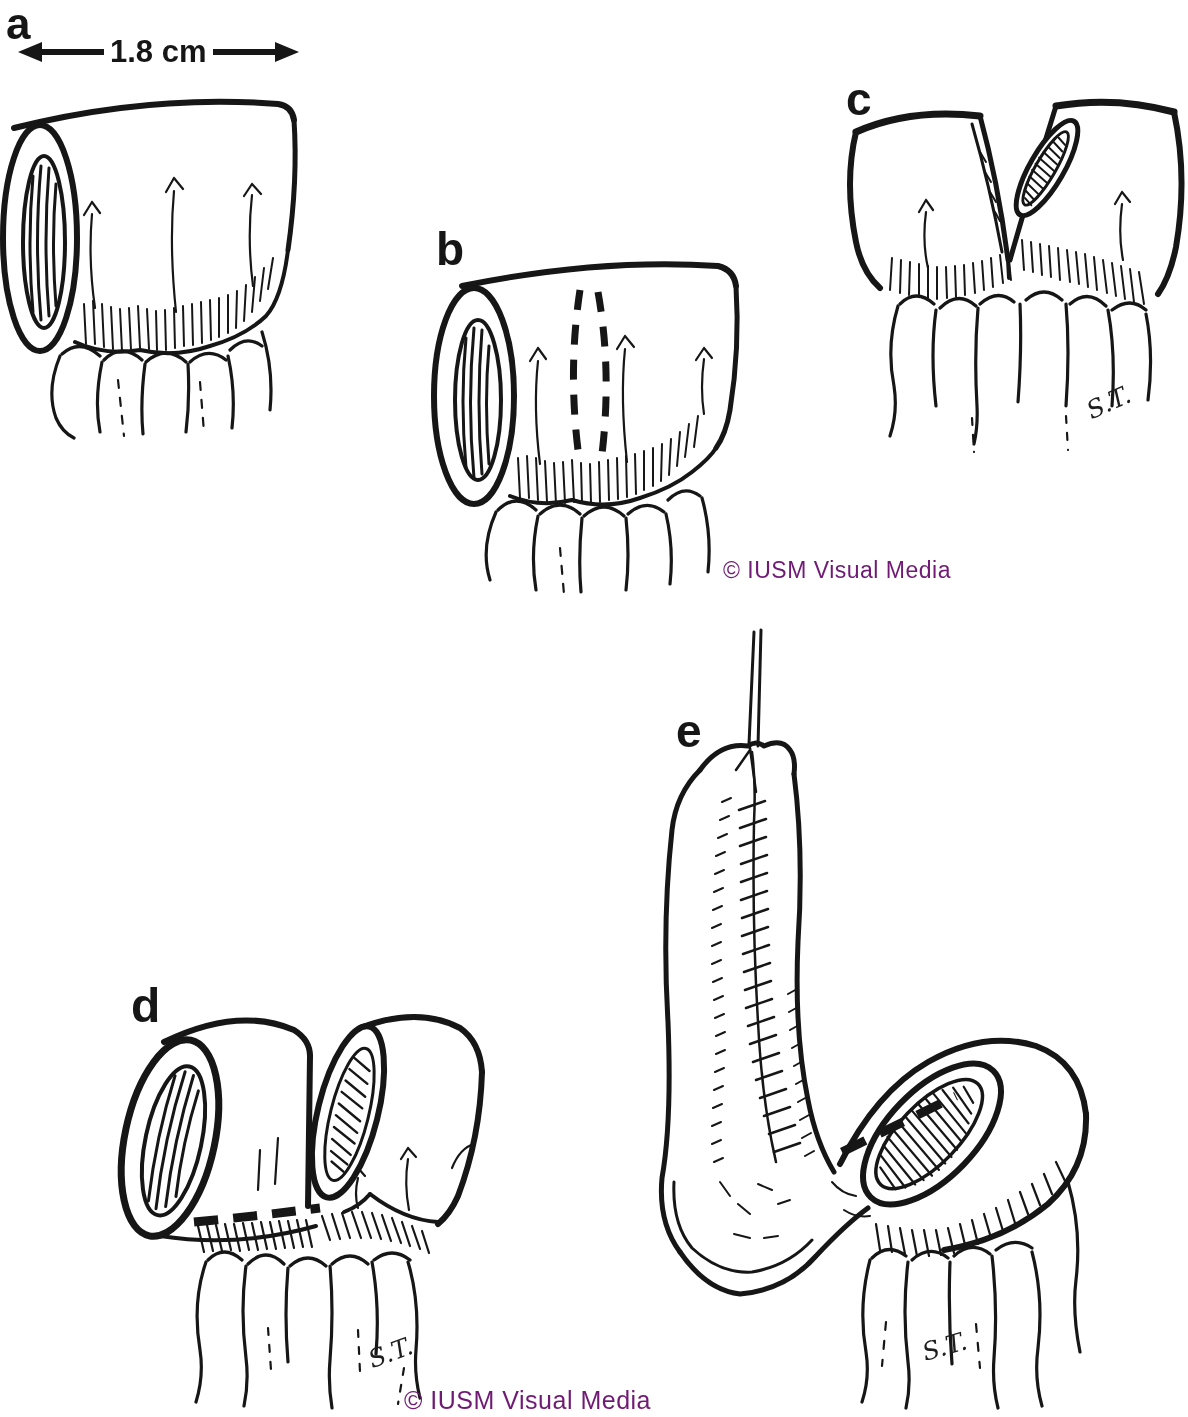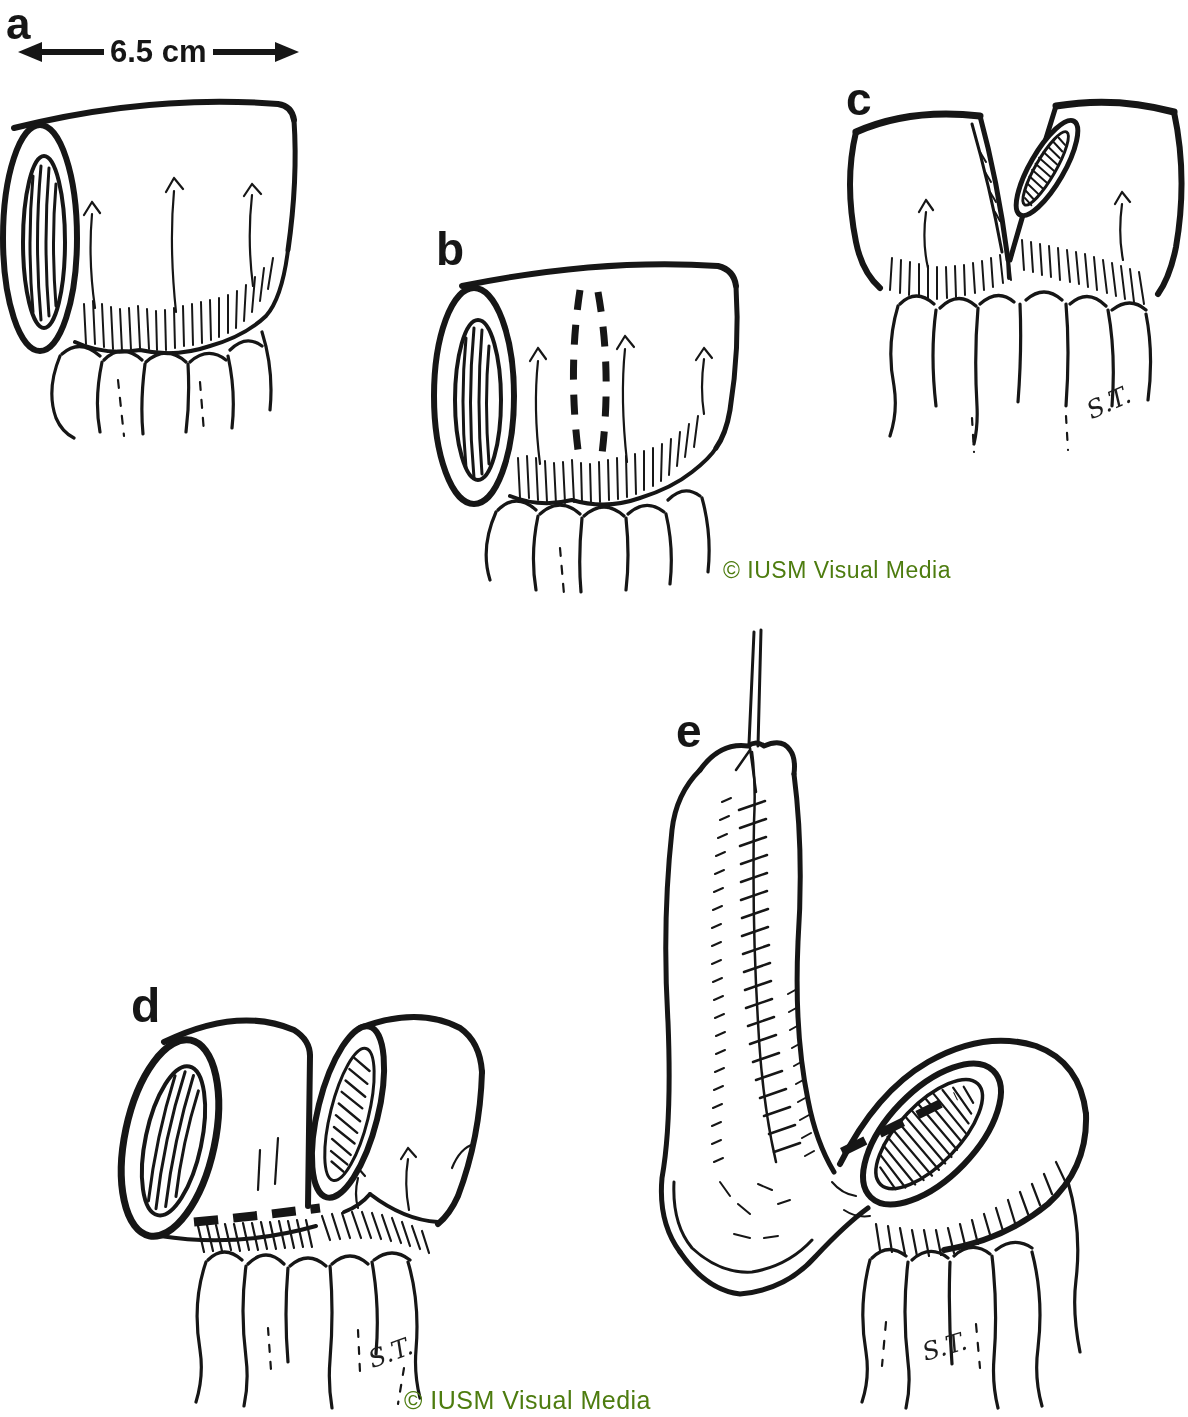--- a/index.html
+++ b/index.html
@@ -1,20 +1,20 @@
 <!DOCTYPE html>
 <html style="--ink: #161616; --bg: #ffffff;"><head>
 <meta charset="utf-8">
 <style>
   :root{ --ink:#161616; --bg:#ffffff; }
   html,body{margin:0;padding:0;background:var(--bg);}
   .page{position:relative;width:1188px;height:1417px;background:var(--bg);overflow:hidden;
         font-family:"Liberation Sans",sans-serif;}
   .panel-label{position:absolute;font-weight:bold;color:var(--ink);line-height:1;}
-  .credit{position:absolute;font-size:23px;color:#4d7c0f;letter-spacing:.5px;}
+  .credit{position:absolute;font-size:23px;color:#701a75;letter-spacing:.5px;}
   .signature{position:absolute;font-family:"DejaVu Serif",serif;font-style:italic;
              font-size:25px;color:#1d1d1d;}
   .measure{position:absolute;left:16px;top:34px;display:flex;align-items:center;gap:6px;}
   .measure .mtext{font-size:31px;font-weight:700;color:var(--ink);white-space:nowrap;}
   svg.art{position:absolute;display:block;}
   .ln{fill:none;stroke:var(--ink);stroke-linecap:round;stroke-linejoin:round;}
   .bt{stroke-linecap:butt;}
   .wh{fill:var(--bg);}
   .fl{fill:var(--ink);stroke:none;}
 </style>
@@ -23,21 +23,21 @@
 
 <div class="page">
 
   <div class="panel-label" style="left:6px;top:2px;font-size:44px;">a</div>
 
   <div class="measure">
     <svg width="88" height="26" viewBox="0 0 88 26">
       <polygon class="fl" points="26,3 2,13 26,23"></polygon>
       <path class="ln" d="M22 13 H 88" stroke-width="6"></path>
     </svg>
-    <span class="mtext">6.5 cm</span>
+    <span class="mtext">1.8 cm</span>
     <svg width="88" height="26" viewBox="0 0 88 26">
       <path class="ln" d="M0 13 H 66" stroke-width="6"></path>
       <polygon class="fl" points="62,3 86,13 62,23"></polygon>
     </svg>
   </div>
 
   <svg class="art" style="left:0;top:80px;" width="320" height="362" viewBox="0 0 320 362">
     <path class="ln" d="M14 48 Q 150 14 278 24 Q 292 26 294 40" stroke-width="6"></path>
     <path class="ln" d="M294 40 Q 298 100 288 170" stroke-width="5"></path>
     <path class="ln" d="M75 262 Q 105 276 140 270 Q 175 278 210 266 Q 245 256 266 236 Q 282 218 288 170" stroke-width="4"></path>

